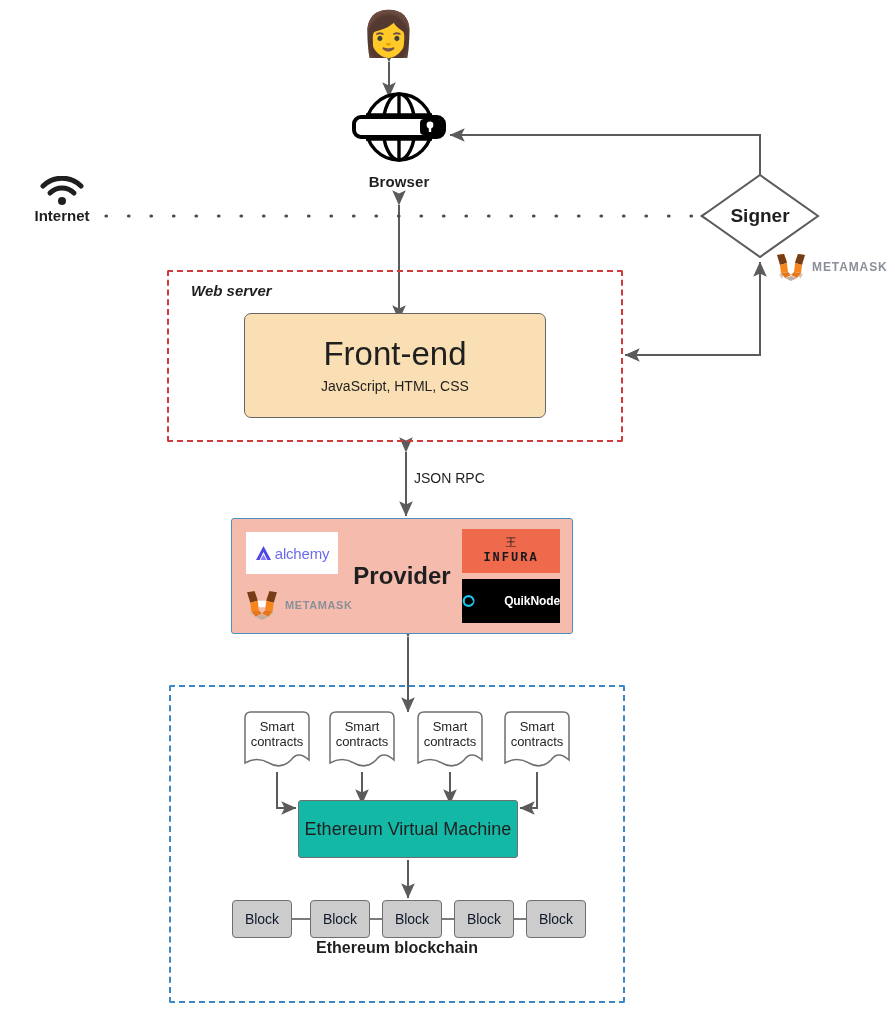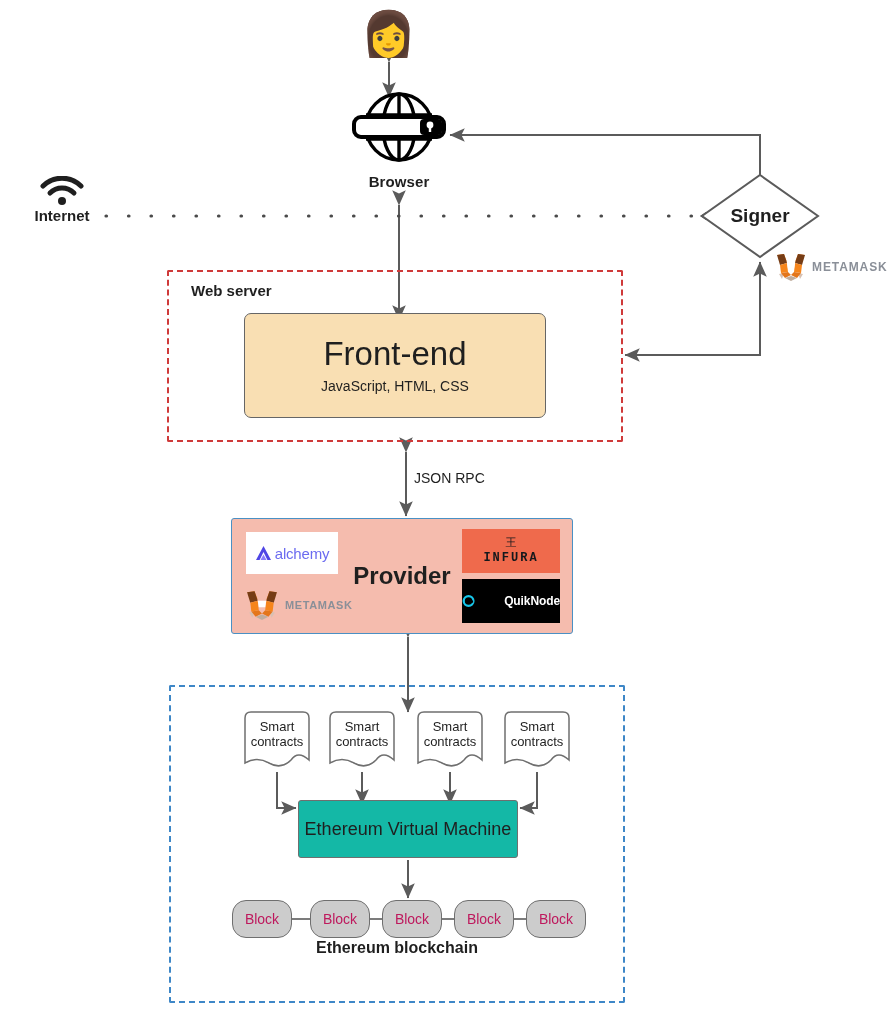--- a/index.html
+++ b/index.html
@@ -99,20 +99,21 @@
     border: 2px dashed #cf3a3a;
     border-radius: 2px;
   }
   .webserver-title {
     position: absolute;
     left: 22px;
     top: 10px;
     font-size: 15px;
     font-weight: bold;
     color: #1f1f1f;
+    font-style: italic;
   }
   .blockchain-box {
     border: 2px dashed #3e87c7;
     border-radius: 2px;
   }
   .blockchain-title {
     position: absolute;
     width: 100%;
     text-align: center;
     font-size: 16px;
@@ -240,26 +241,26 @@
     display: flex;
     align-items: center;
     justify-content: center;
     font-size: 18px;
     color: #1f1f1f;
   }
   
   .block {
     background: #cccccc;
     border: 1.4px solid #6f6f6f;
-    border-radius: 14px;
+    border-radius: 4px;
     display: flex;
     align-items: center;
     justify-content: center;
     font-size: 14px;
-    color: #be185d;
+    color: #0f172a;
   }
 </style>
 </head>
 <body>
 
 <div id="canvas">
 
   <svg id="edges" viewBox="0 0 895 1024">
     <defs>
       <marker id="ah" markerWidth="9" markerHeight="9" refX="7.4" refY="3.4" orient="auto" markerUnits="strokeWidth">

